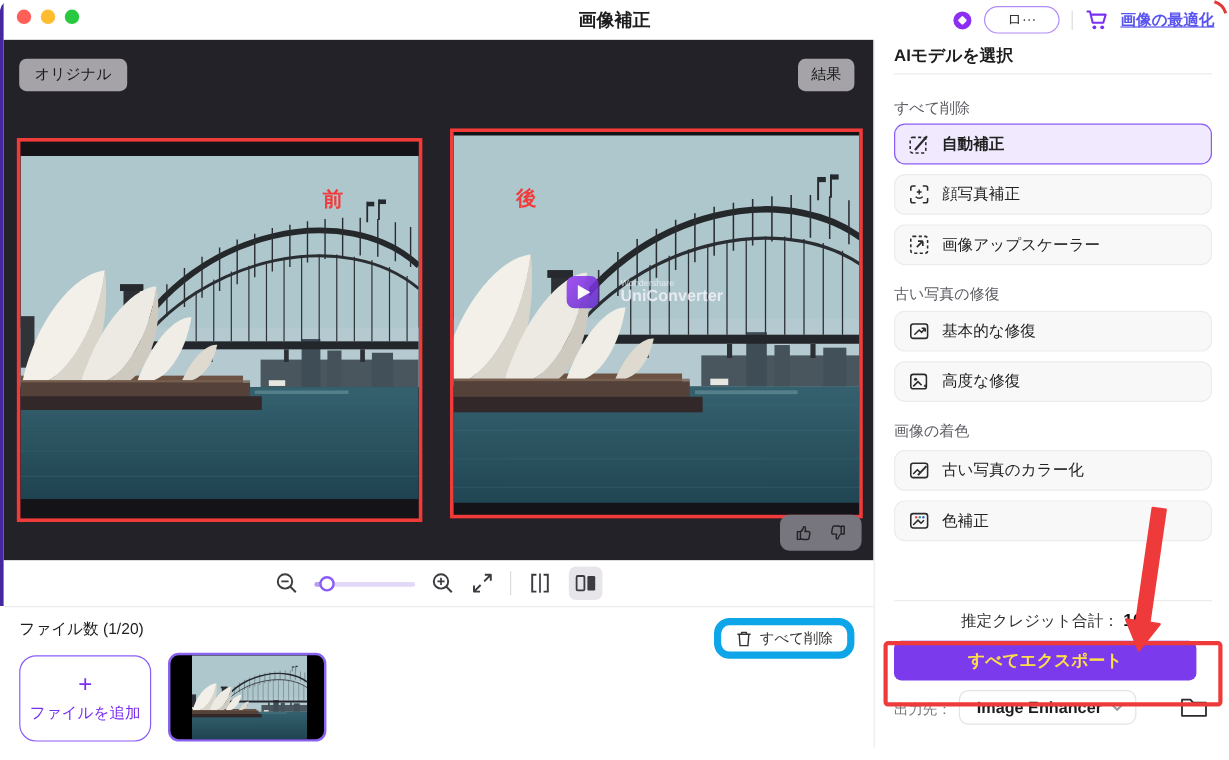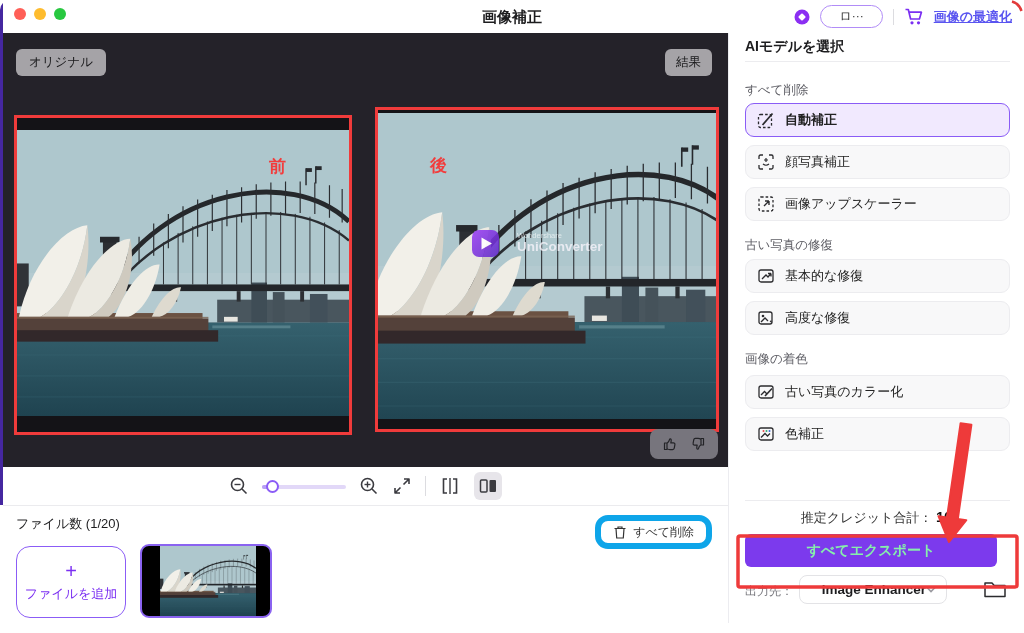--- a/index.html
+++ b/index.html
@@ -72,26 +72,26 @@
   .sb-header { position:absolute; left:16px; top:15px; font-size:14px; font-weight:bold; color:#1d1d1f; }
   .sb-div { position:absolute; left:16px; right:14px; height:1px; background:#ececef; }
   .sb-label { position:absolute; left:16px; font-size:12.5px; color:#5c5c63; }
   .model-item { position:absolute; left:16px; right:14px; height:34px; background:#f8f8f9;
                 border:1px solid #ececef; border-radius:9px; display:flex; align-items:center;
                 gap:10px; padding:0 11px; font-size:13px; color:#222; cursor:pointer; }
   .model-item.sel { background:#f1e9fe; border:1.5px solid #8a5cf6; font-weight:bold; }
   .credit { position:absolute; left:0; right:0; top:486px; text-align:center; font-size:13px; color:#333; }
   .credit b { font-size:14.5px; color:#111; }
   .export-btn { position:absolute; left:16px; top:511px; width:252px; height:33px; background:#7c3aed;
-                color:#86efac; font-size:14px; font-weight:bold; border:none; border-radius:6px;
+                color:#fde047; font-size:14px; font-weight:bold; border:none; border-radius:6px;
                 display:flex; align-items:center; justify-content:center; cursor:pointer; }
   .out-label { position:absolute; left:16px; top:560px; font-size:12px; color:#77777d; }
   .out-select { position:absolute; left:70px; top:552px; width:148px; height:29px; border:1px solid #e3e3e6;
                 border-radius:8px; background:#fff; display:flex; align-items:center;
-                padding:0 10px 0 14px; cursor:pointer;text-align:right; }
+                padding:0 10px 0 14px; cursor:pointer; }
   .out-value { flex:1; font-size:13.5px; font-weight:bold; color:#1d1d1f; }
   .folder-btn { position:absolute; left:254px; top:556px; cursor:pointer; }
 
   .overlay { position:absolute; left:0; top:0; z-index:60; pointer-events:none; }
   .defs { position:absolute; width:0; height:0; }
 </style>
 </head>
 <body>
 
 <svg class="defs">

